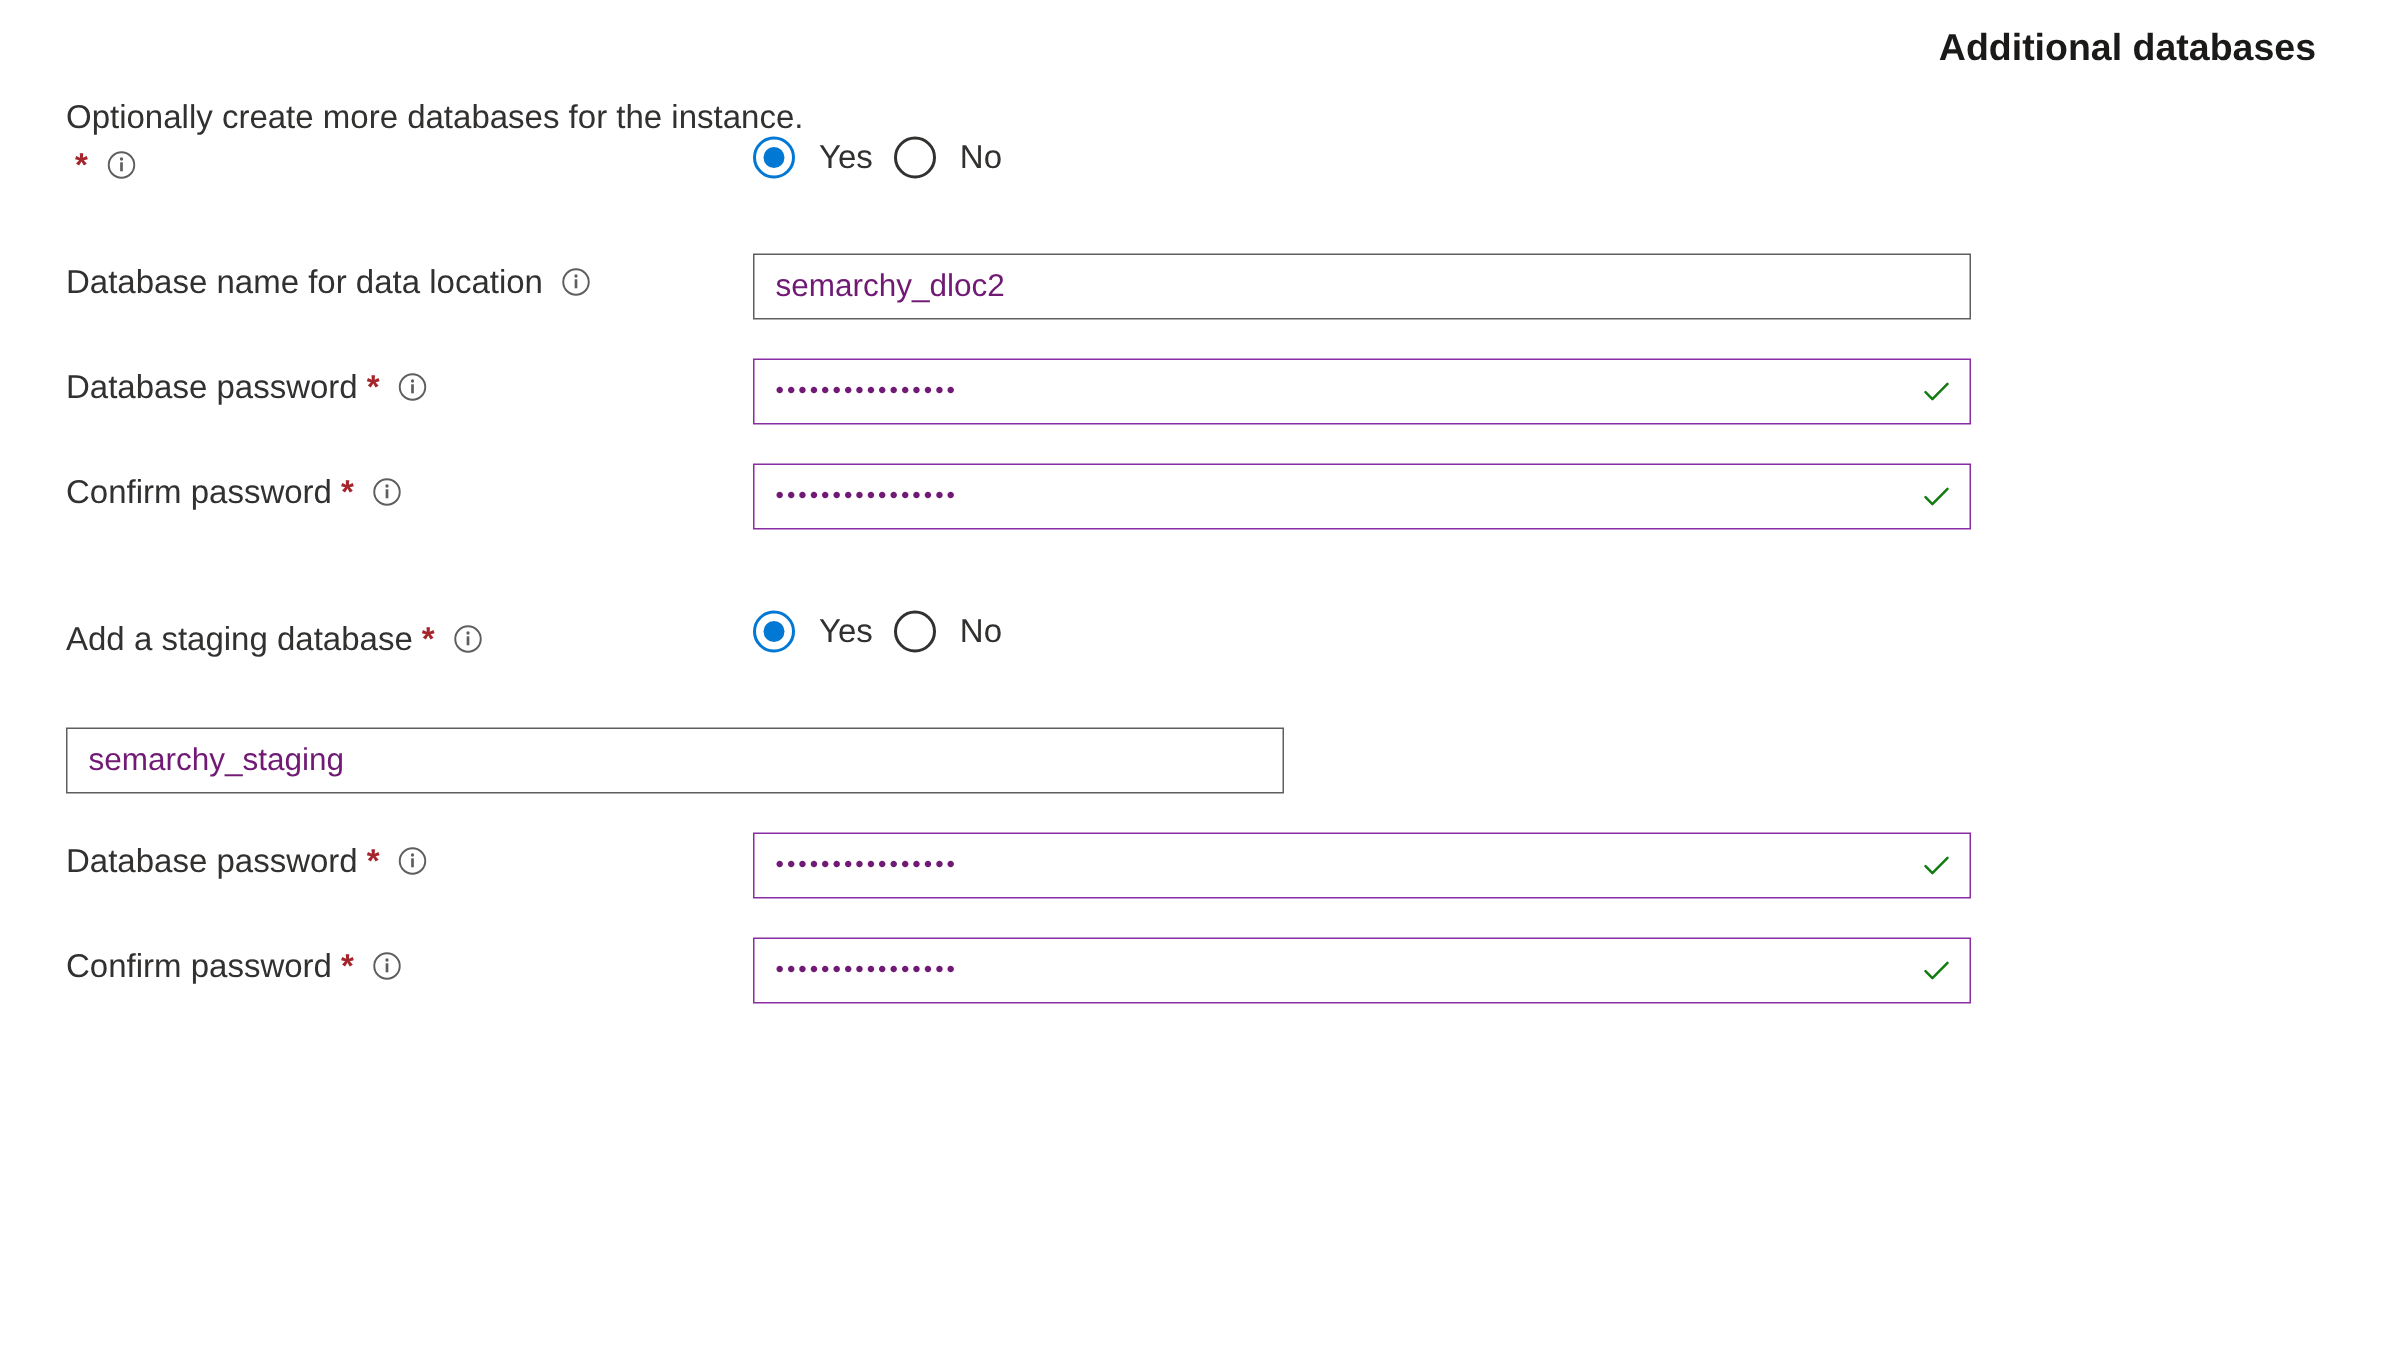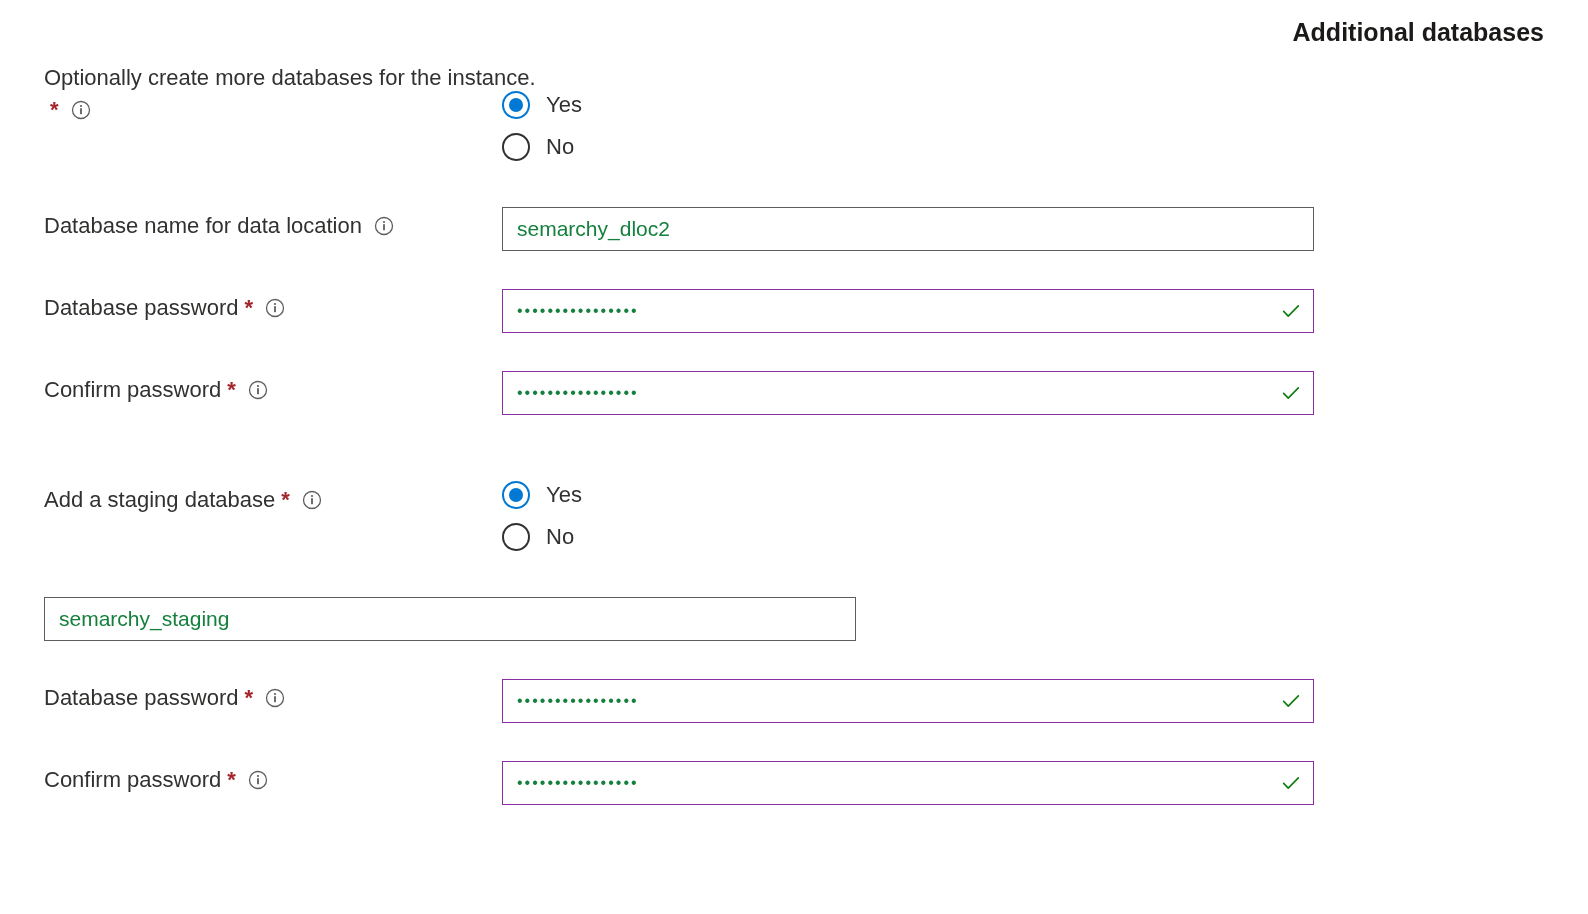--- a/index.html
+++ b/index.html
@@ -21,21 +21,21 @@
       color: #1b1a19;
       text-align: right;
     }
     .section-description {
       font-size: 22px;
       color: #323130;
     }
     .form-row {
       display: flex;
       align-items: flex-start;
-      margin-bottom: 38px;
+      margin-bottom: 26px;
     }
     .form-row.radio-row {
       margin-bottom: 46px;
     }
     .label-col {
       width: 458px;
       flex-shrink: 0;
       display: flex;
       align-items: center;
       padding-top: 6px;
@@ -57,22 +57,23 @@
     .info-icon svg {
       width: 20px;
       height: 20px;
     }
     .input-col {
       flex: 1;
       max-width: 812px;
     }
     .radio-group {
       display: flex;
-      flex-direction: column;
+      flex-direction: row;
       gap: 14px;
+      align-items: flex-end;
     }
     .radio-item {
       display: flex;
       align-items: center;
       gap: 16px;
       cursor: pointer;
     }
     .radio-circle {
       width: 28px;
       height: 28px;
@@ -101,21 +102,21 @@
       width: 100%;
     }
     .text-input {
       width: 100%;
       height: 44px;
       padding: 8px 14px;
       font-size: 21px;
       border: 1px solid #605e5c;
       outline: none;
       font-family: inherit;
-      color: #15803d;
+      color: #701a75;
       background: #fff;
     }
     .text-input.valid {
       border: 1px solid #8a2da5;
       padding-right: 44px;
     }
     .password-dots {
       letter-spacing: 2px;
       font-size: 16px;
     }

